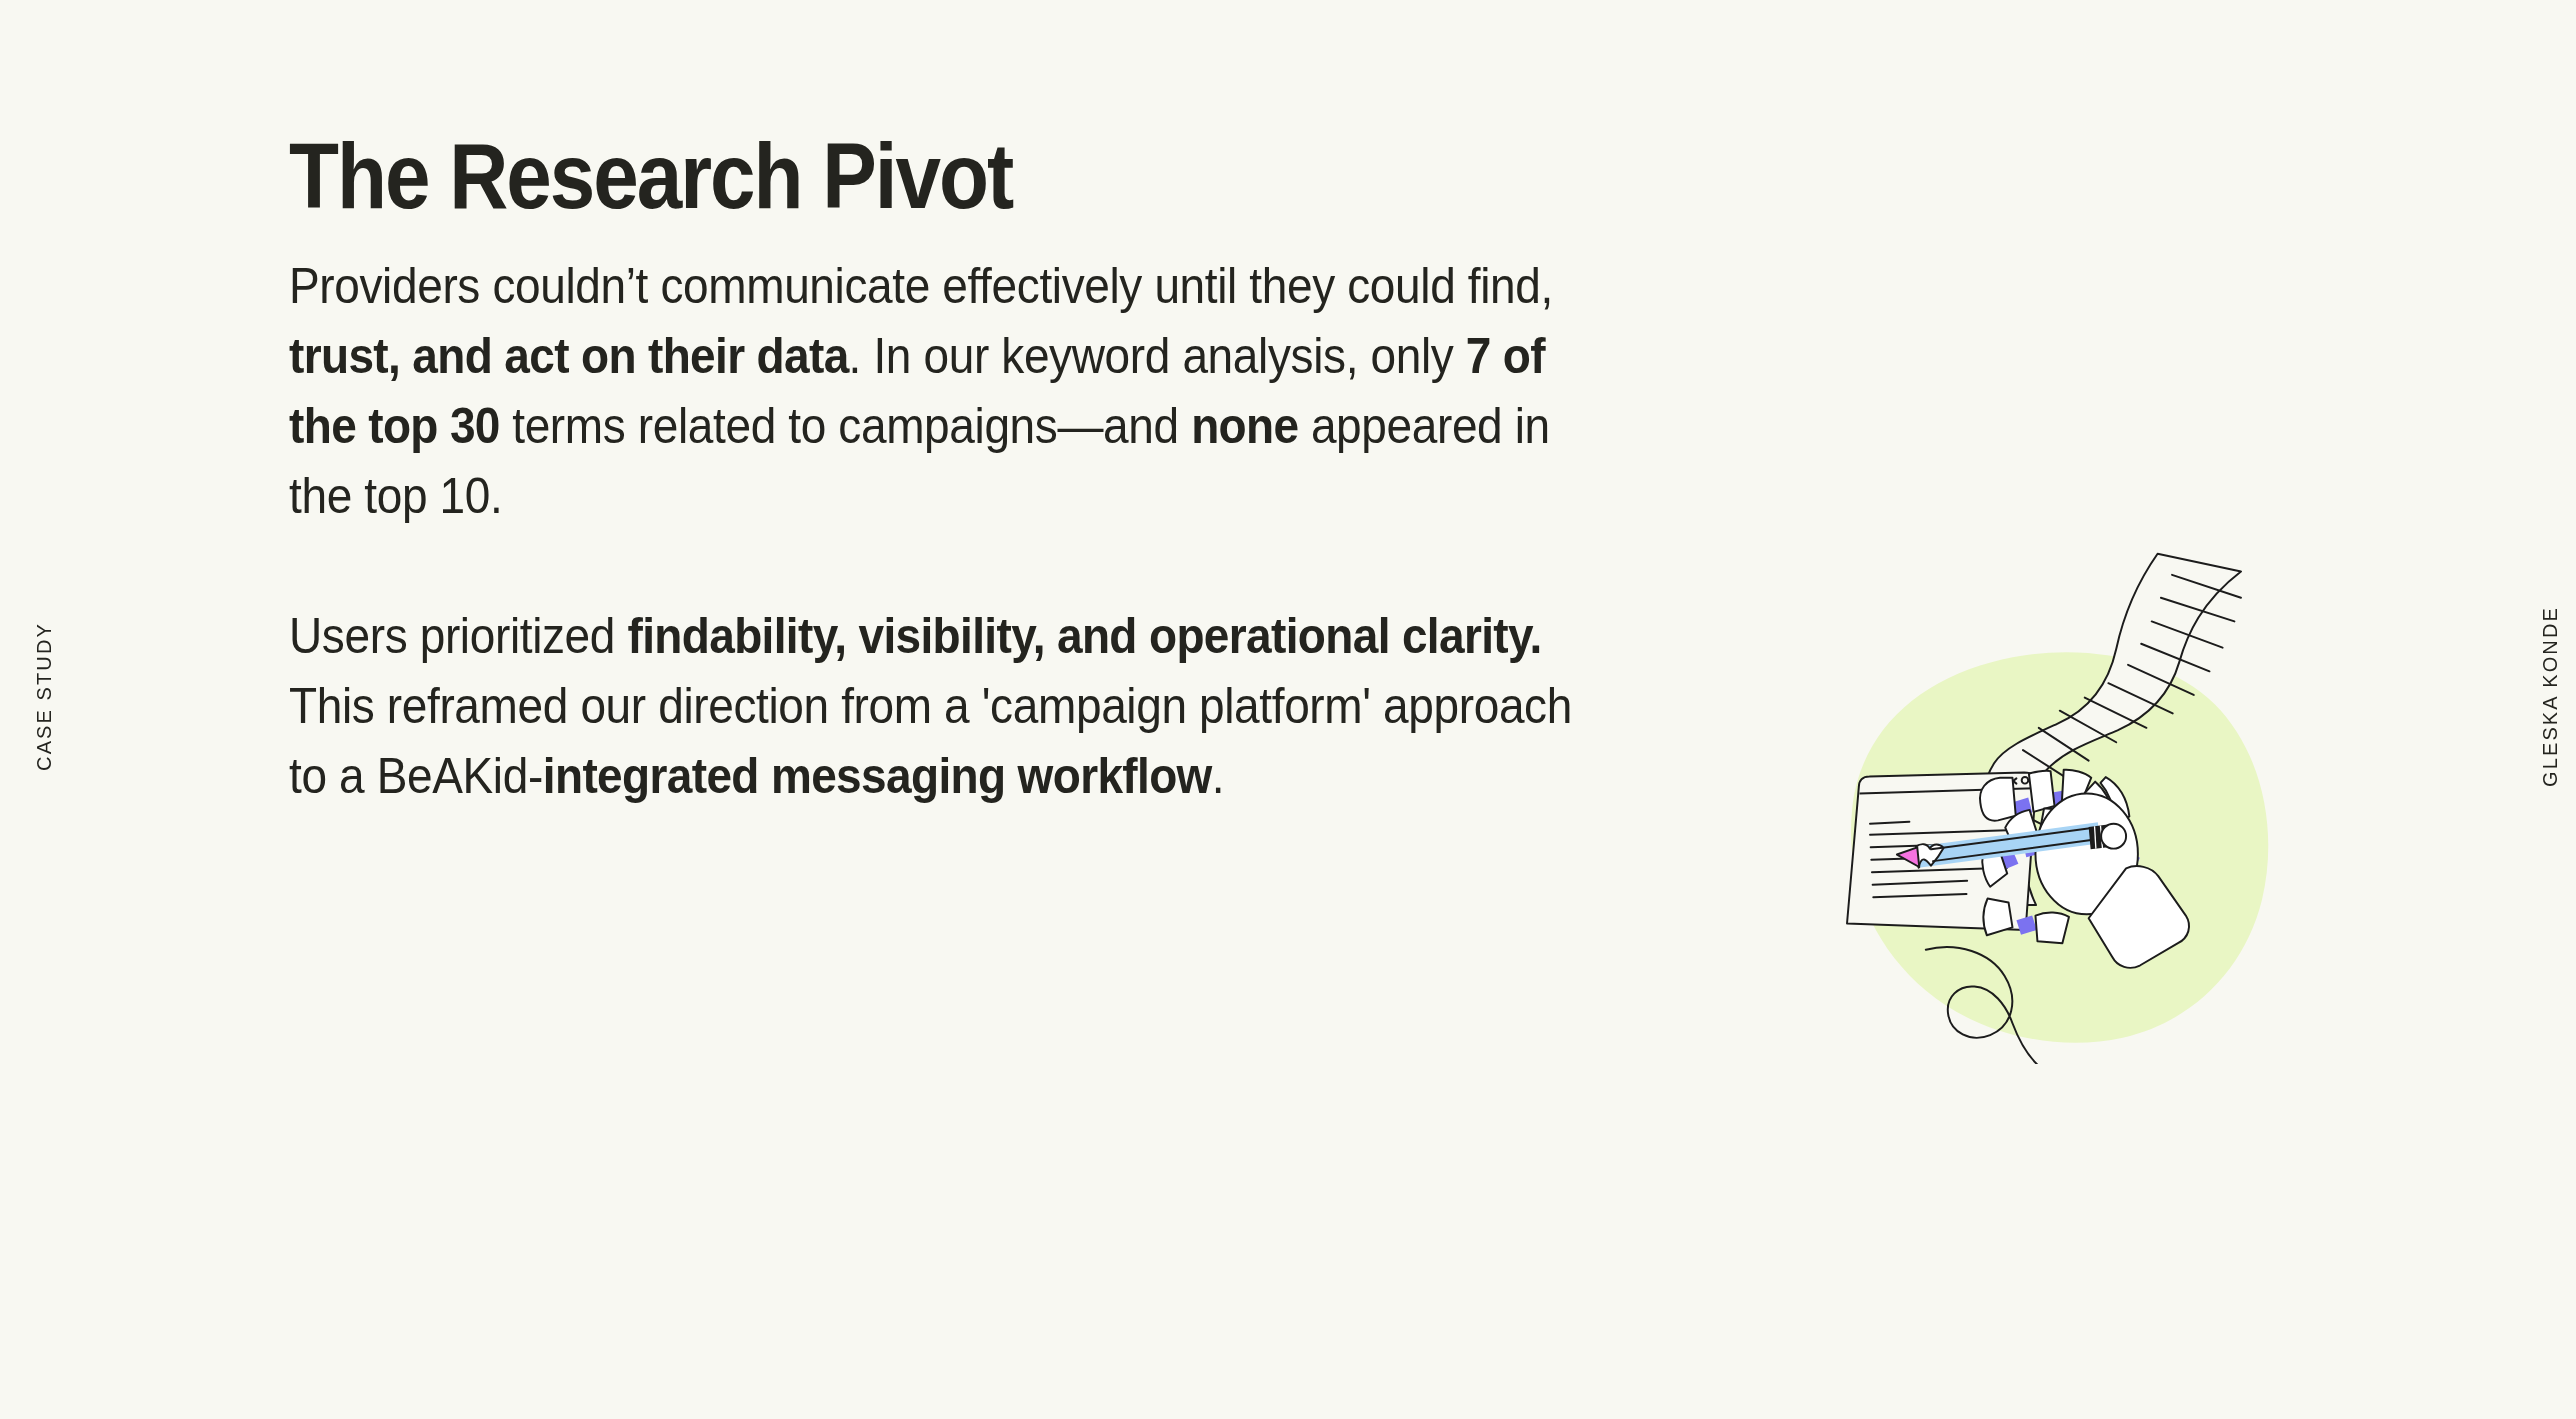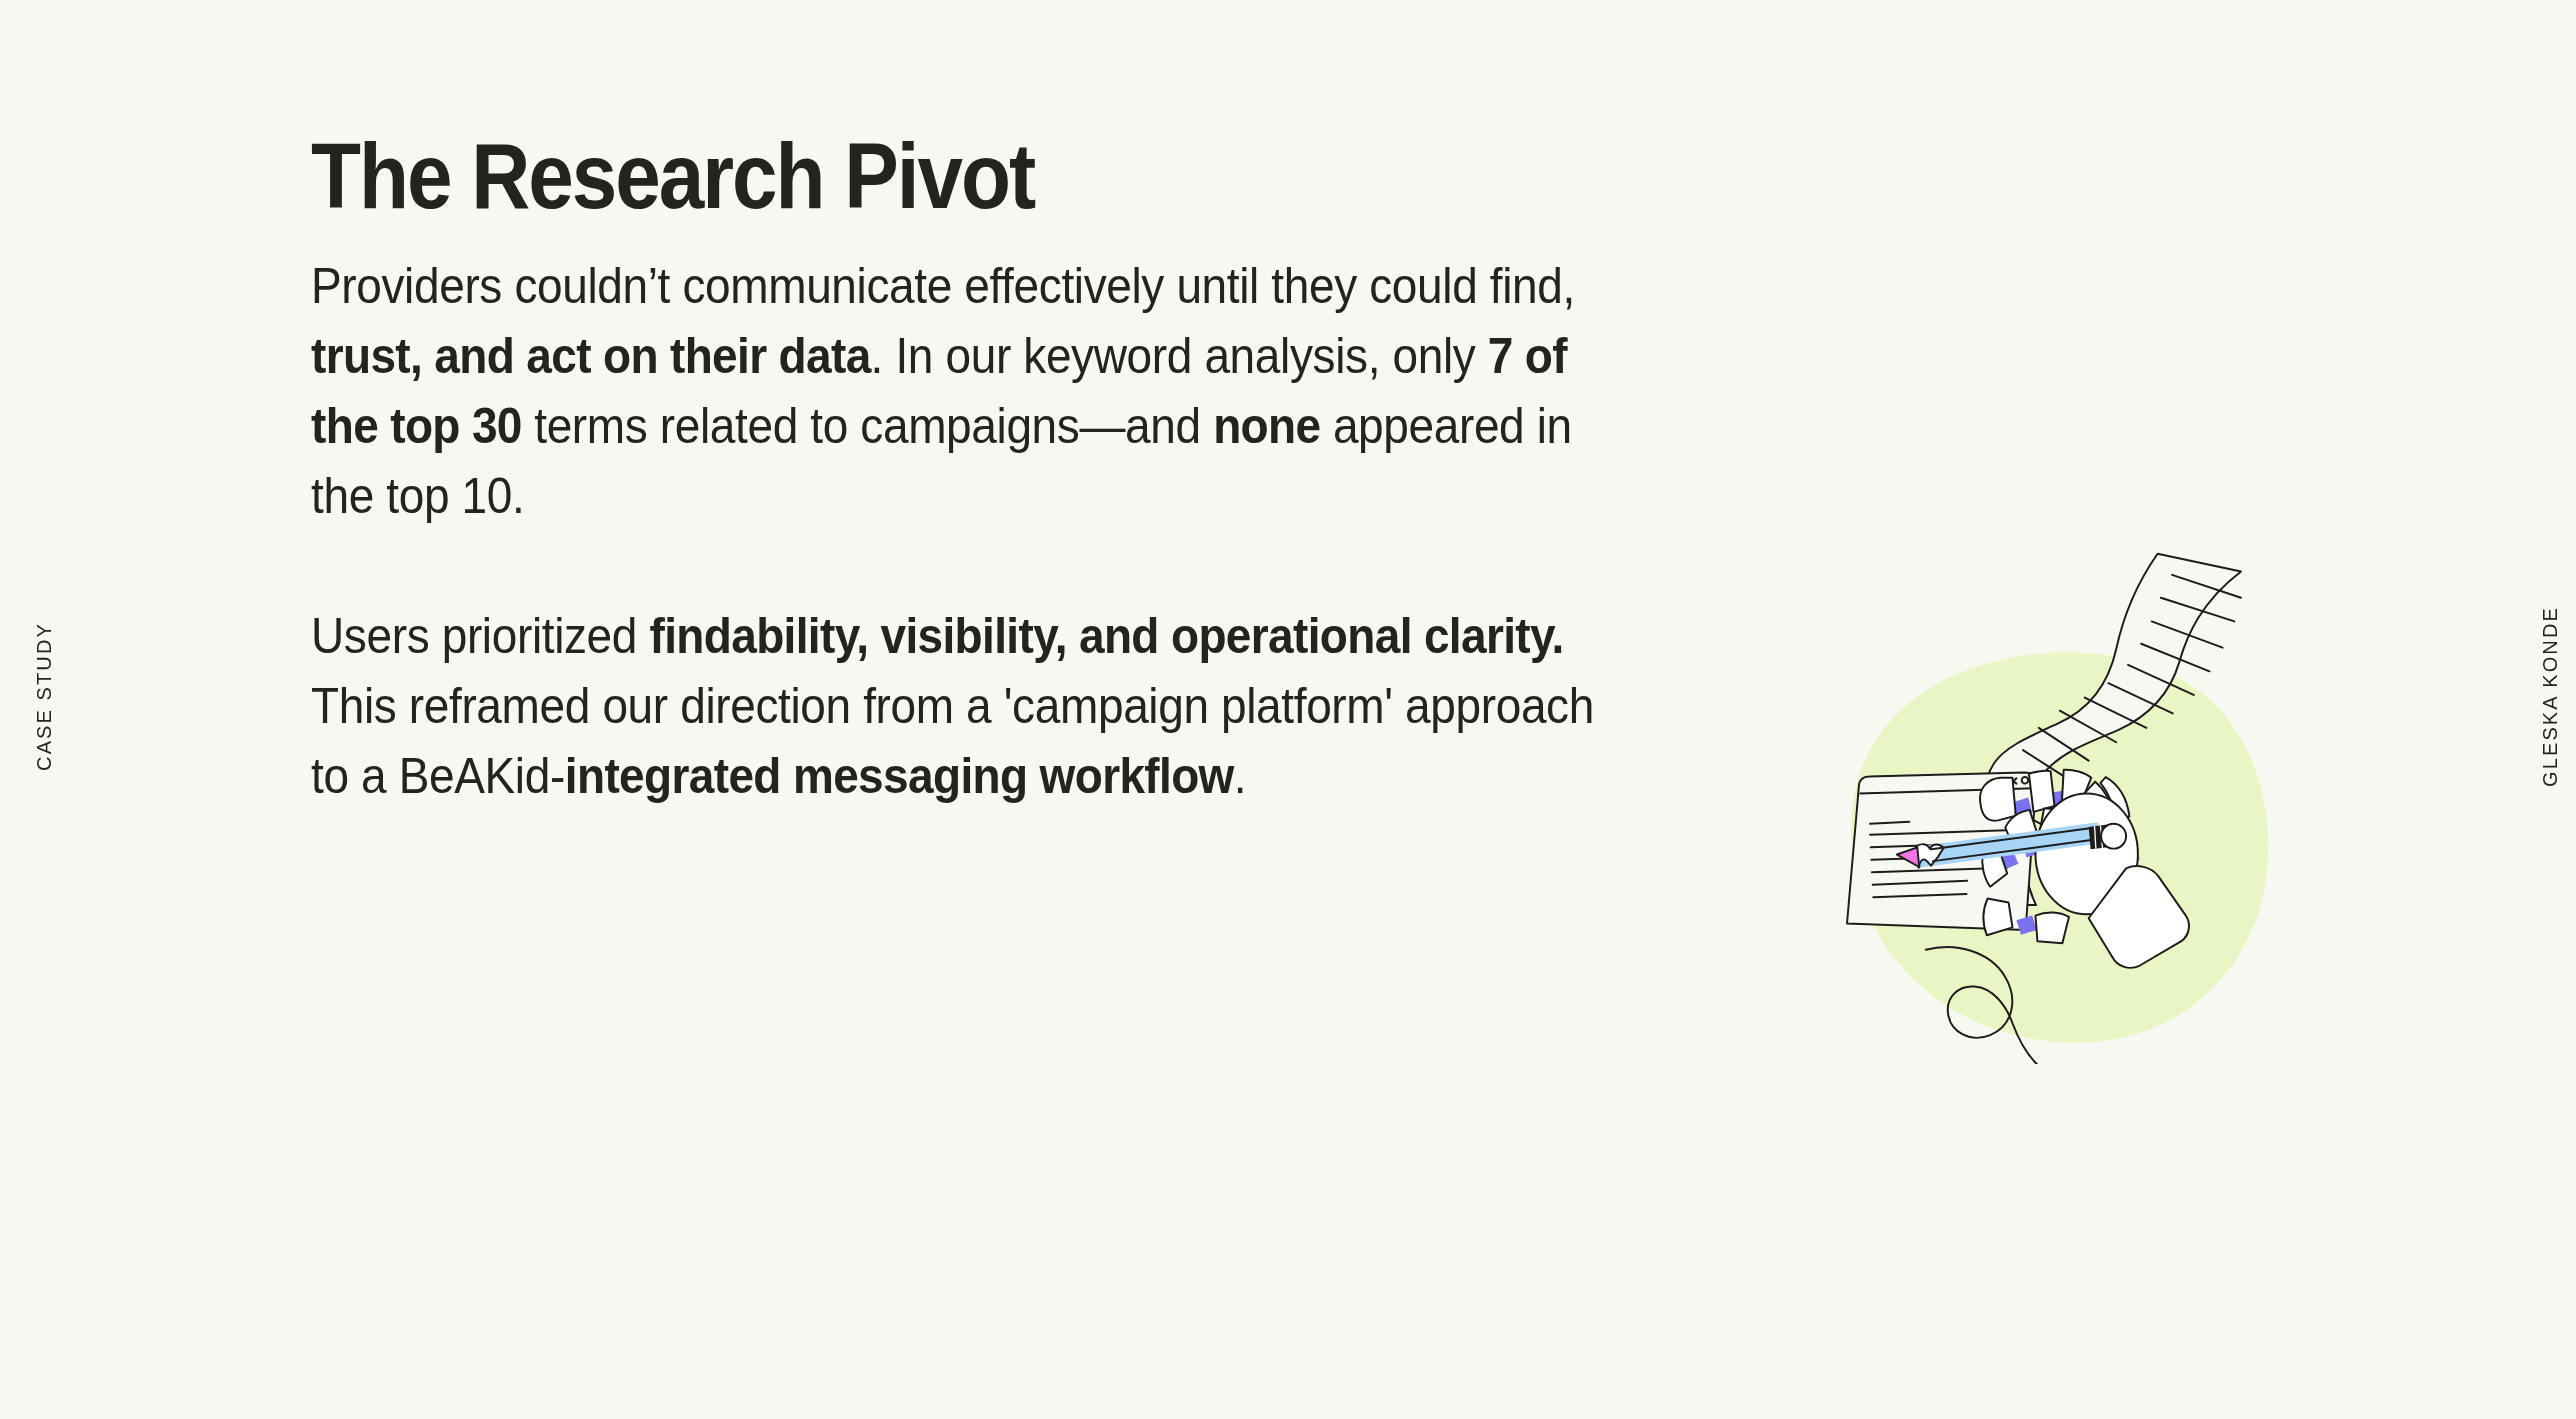--- a/index.html
+++ b/index.html
@@ -41,21 +41,21 @@
     left: 2439px;
     top: 685px;
     width: 223px;
     text-align: center;
     transform: rotate(-90deg);
   }
 
   
   #text-block {
     position: absolute;
-    left: 311px;
+    left: 289px;
     top: 130px;
     width: 1433px;
   }
   #page-title {
     margin: 0;
     font-family: "Liberation Sans", sans-serif;
     font-size: 93px;
     line-height: 1.0;
     font-weight: bold;
     letter-spacing: -2.3px;

